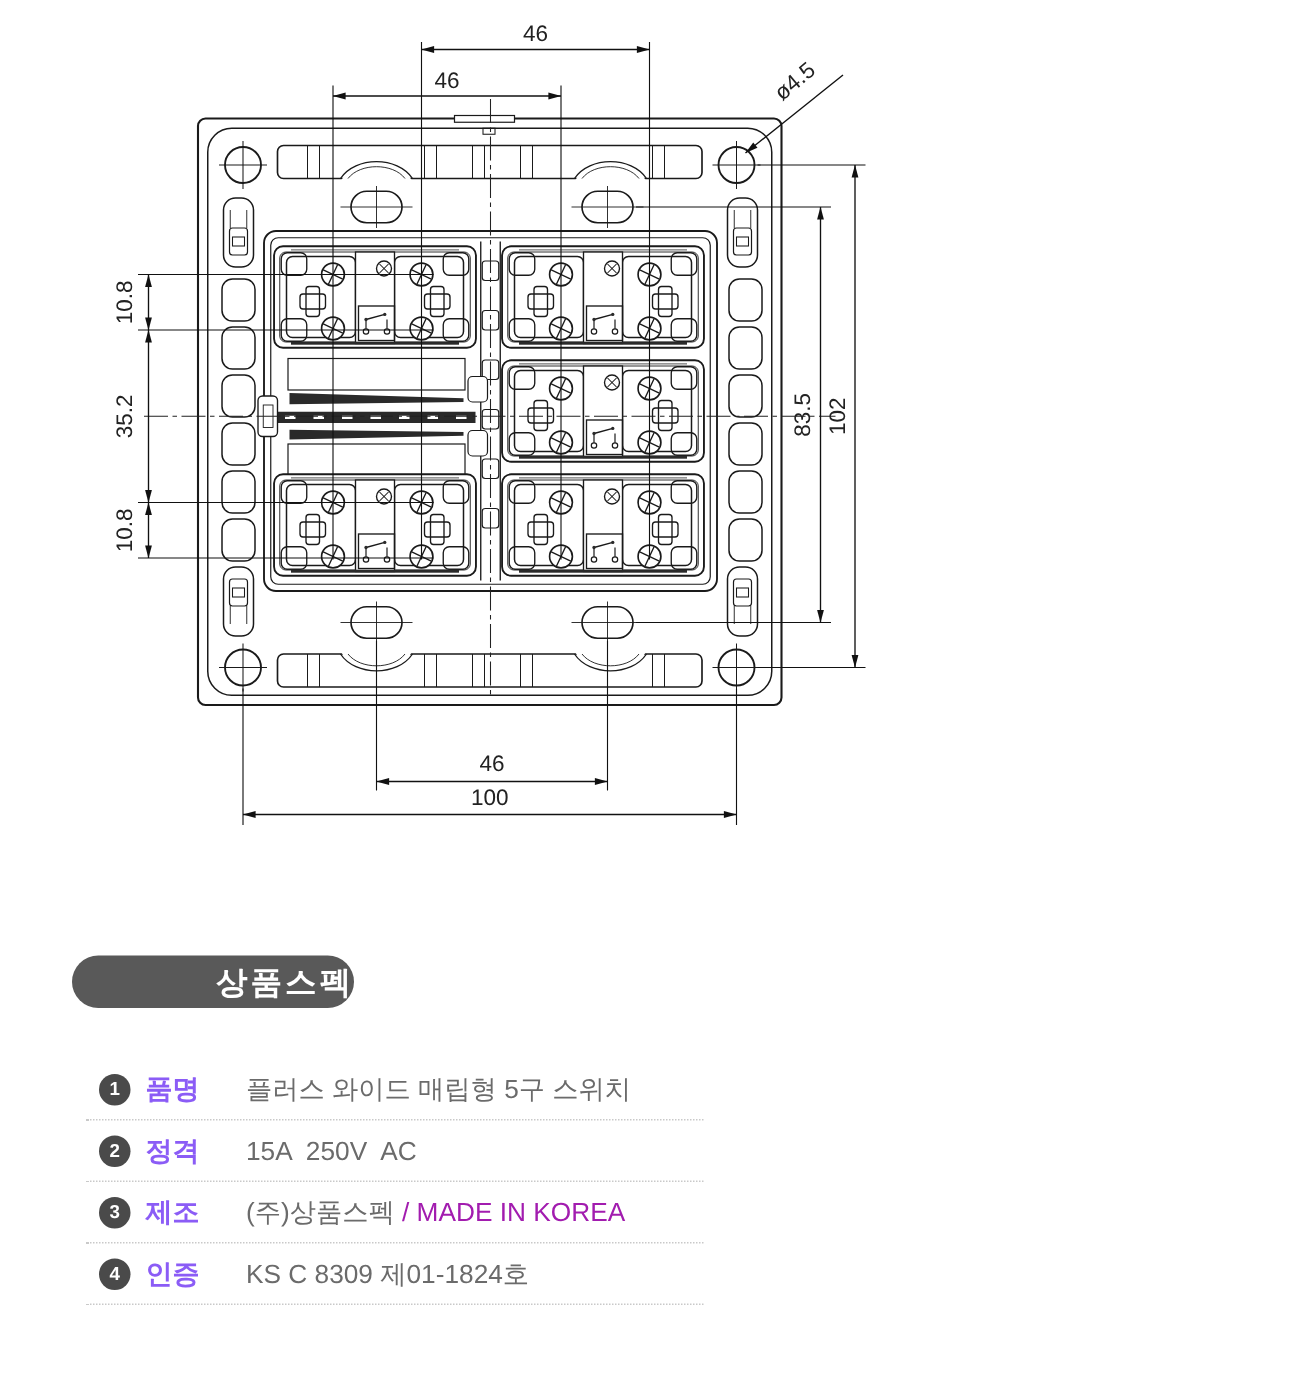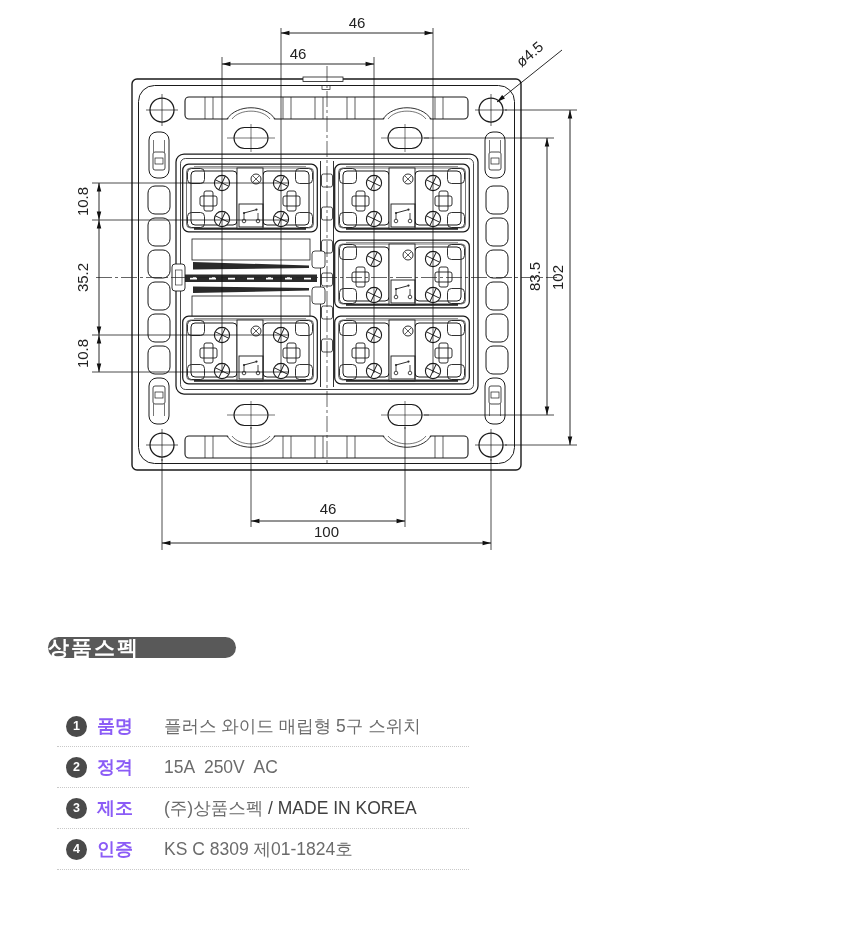--- a/index.html
+++ b/index.html
@@ -11,31 +11,31 @@
   .s05{stroke-width:.5}.s06{stroke-width:.6}.s07{stroke-width:.7}.s08{stroke-width:.8}
   .s09{stroke-width:.9}.s10{stroke-width:1}.s11{stroke-width:1.1}.s12{stroke-width:1.25}.s13{stroke-width:1.4}
   .wfill{fill:#ffffff;}
   .shade{fill:#2a2a2a;stroke:none;}
   .ext{stroke:#111;stroke-width:.75;fill:none;}
   .dim{stroke:#111;stroke-width:.9;fill:none;}
   .cl{stroke:#222;stroke-width:.7;fill:none;stroke-dasharray:16 3 3 3;}
   .dimt{font-family:"Liberation Sans",sans-serif;font-size:15px;fill:#222;}
   .arrow{fill:#111;}
   
-  .spec-heading{position:absolute;left:48px;top:637px;width:188px;height:21px;
+  .spec-heading{position:absolute;left:48px;top:637px;width:188px;height:35px;
     background:#595959;border-radius:18px;color:#fff;display:flex;align-items:center;
-    justify-content:flex-start;font-size:21px;font-weight:bold;letter-spacing:2px;}
+    justify-content:flex-end;font-size:21px;font-weight:bold;letter-spacing:2px;}
   .spec-list{position:absolute;left:57px;top:706px;width:412px;}
   .spec-row{height:40px;display:flex;align-items:center;border-bottom:1px dotted #c9c9c9;}
   .badge{width:21px;height:21px;border-radius:50%;background:#4a4a4a;color:#fff;
     font-size:12.5px;font-weight:bold;display:flex;align-items:center;justify-content:center;
     margin-left:9px;flex:0 0 21px;}
   .lbl{margin-left:10px;width:44px;font-size:18px;font-weight:bold;color:#8b5cf6;flex:0 0 44px;}
   .val{margin-left:23px;font-size:17.5px;color:#6b6b6b;white-space:pre;}
-  .val.light{margin-left:0;color:#404040;}
+  .val.light{margin-left:0;color:#a21caf;}
 </style>
 </head>
 <body>
 
 <div class="page">
 
   <svg width="860" height="600" viewBox="0 0 860 600">
     <defs>
       <marker id="ar" viewBox="0 0 10 6" refX="9.4" refY="3" markerWidth="10.5" markerHeight="6.5" orient="auto-start-reverse">
           <path class="arrow" d="M0.5,0.6 L9.5,3 L0.5,5.4 Z"></path>

